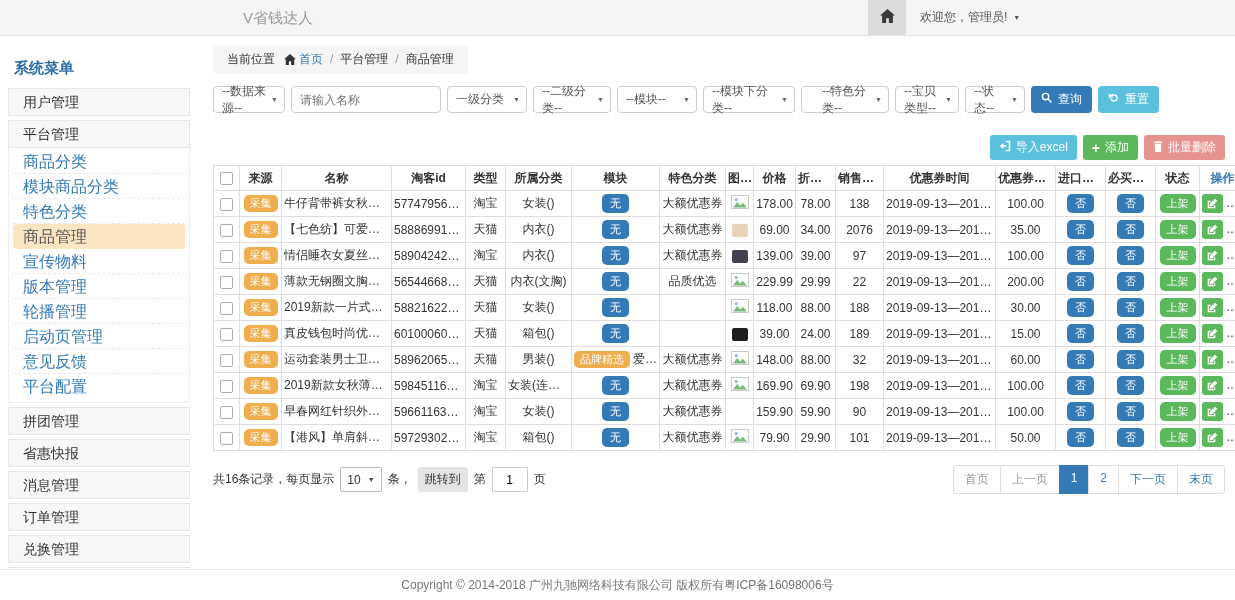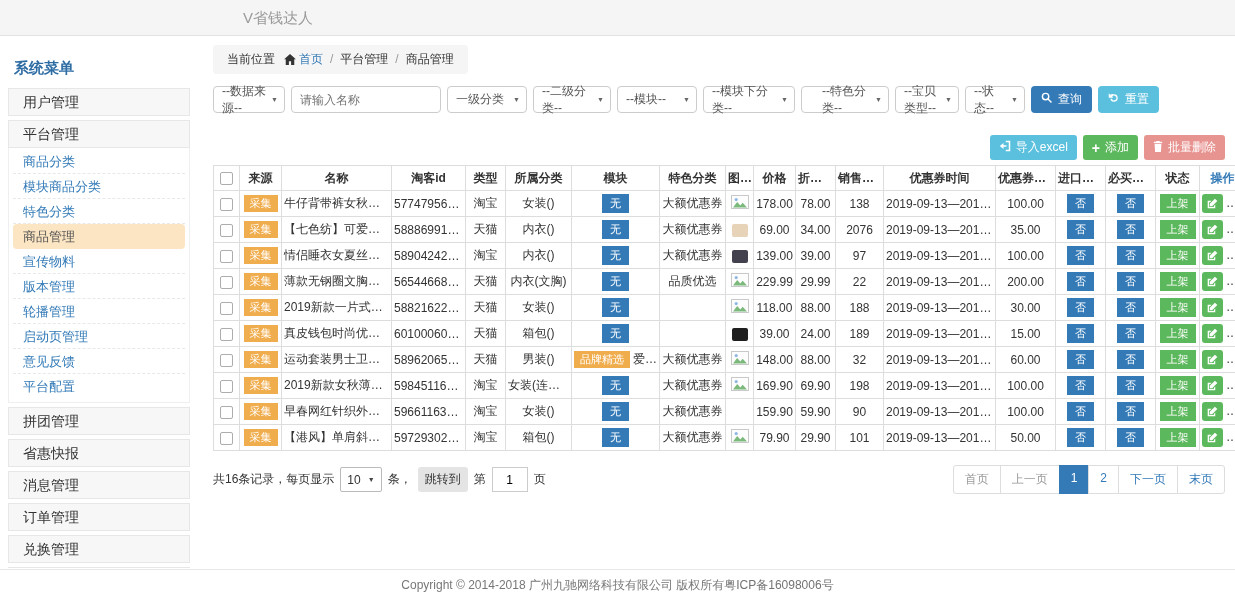--- a/index.html
+++ b/index.html
@@ -12,21 +12,21 @@
   .header-right { position:absolute; left:868px; right:0; top:0; height:35px; display:flex; align-items:center; }
   .home-btn { width:38px; height:35px; background:#dcdcdc; display:flex; align-items:center; justify-content:center; cursor:pointer; }
   .welcome { font-size:12px; color:#555; padding-left:14px; display:flex; align-items:center; gap:6px; cursor:pointer; }
   .welcome .caret { font-size:7px; color:#555; }
 
   
   .sidebar { position:absolute; left:8px; top:56px; width:182px; height:512px; overflow:hidden; }
   .sidebar-title { font-size:15px; font-weight:bold; color:#2e6da4; padding:3px 0 10px 6px; }
   .side-group { height:28px; line-height:26px; background:#f7f7f7; border:1px solid #e7e7e7; margin-bottom:4px; padding-left:14px; font-size:14px; color:#333; cursor:pointer; }
   .side-sub { background:#fff; border:1px solid #efefef; border-top:none; margin:-4px 0 4px; padding:1px 4px 3px; }
-  .side-sub-item { height:25px; line-height:25px; padding-left:10px; font-size:13px; color:#337ab7; border-bottom:1px dashed #e8e8e8; cursor:pointer; }
+  .side-sub-item { height:25px; line-height:25px; padding-left:10px; font-size:16px; color:#337ab7; border-bottom:1px dashed #e8e8e8; cursor:pointer; }
   .side-sub-item:last-child { border-bottom:none; }
   .side-sub-item.active { background:#fbe5c2; border-radius:4px; border-bottom-color:transparent; color:#555; }
 
   
   .main { position:absolute; left:213px; top:45px; width:1012px; }
   .breadcrumb { display:inline-block; background:#f5f5f5; border-radius:4px; padding:6px 14px; font-size:12px; color:#333; }
   .breadcrumb a { color:#337ab7; text-decoration:none; cursor:pointer; }
   .breadcrumb .sep { color:#999; margin:0 7px; }
   .bc-home { margin:0 3px 0 9px; }
   .bc-home svg { vertical-align:-2px; }
@@ -43,21 +43,21 @@
   .btn .plus { font-size:14px; font-weight:bold; line-height:1; }
 
   .toolbar { margin-top:22px; display:flex; justify-content:flex-end; gap:6px; }
   .toolbar .btn { height:25px; padding:0 9px; border-radius:3px; }
 
   table.grid { width:100%; border-collapse:collapse; table-layout:fixed; margin-top:5px; font-size:12px; }
   .grid th,.grid td { border:1px solid #ddd; text-align:center; padding:0 2px; height:26px; overflow:hidden; white-space:nowrap; text-overflow:ellipsis; }
   .grid th { font-weight:bold; background:#fff; height:25px; }
   .grid th.ops-h { color:#337ab7; }
 
-  .chip { display:inline-block; border-radius:0; color:#fff; font-size:11px; padding:2px 6px; line-height:1.15; }
+  .chip { display:inline-block; border-radius:5px; color:#fff; font-size:11px; padding:2px 6px; line-height:1.15; }
   .chip.orange { background:#f0ad4e; }
   .chip.blue   { background:#337ab7; cursor:pointer; padding:3px 8px; }
   .chip.green  { background:#5cb85c; cursor:pointer; padding:3px 7px; }
   .module-text { margin-left:3px; }
   .mini-btn { display:inline-flex; align-items:center; justify-content:center; width:21px; height:19px; border-radius:3px; cursor:pointer; vertical-align:middle; }
   .mini-btn.edit { background:#5cb85c; margin-right:3px; }
   .mini-btn.del  { background:#d9534f; }
   .checkbox { display:inline-block; width:13px; height:13px; border:1px solid #adadad; border-radius:2px; background:#fff; vertical-align:middle; cursor:pointer; }
   .thumb { display:inline-block; width:16px; height:13px; border-radius:2px; vertical-align:middle; }
 
@@ -75,20 +75,33 @@
   .pg-btn.active { background:#337ab7; border-color:#337ab7; color:#fff; }
 
   .footer { position:absolute; left:0; right:0; bottom:0; height:31px; border-top:1px solid #e7e7e7; background:#fff; text-align:center; line-height:30px; font-size:12px; color:#777; }
   .footer a { color:#737373; text-decoration:none; cursor:pointer; }
 </style>
 </head>
 <body>
 
 <div class="header">
   <div class="brand">V省钱达人</div>
+  <div class="header-right">
+    <div class="home-btn">
+      <span>
+        <svg width="15" height="14" viewBox="0 0 16 15">
+            <path fill="#3a3a3a" d="M8 0l8 7h-2.2v8H9.5v-5h-3v5H2.2V7H0z"></path>
+          </svg>
+      </span>
+    </div>
+    <div class="welcome">
+      <span>欢迎您，管理员!</span>
+      <span class="caret">▼</span>
+    </div>
+  </div>
 </div>
 
 <div class="sidebar">
   <div class="sidebar-title">系统菜单</div>
   <div id="sidebar-menu">
       <div class="side-group">用户管理</div>
       <div class="side-group">平台管理</div>
       <div class="side-sub">
         <div class="side-sub-item">商品分类</div>
         <div class="side-sub-item">模块商品分类</div>

